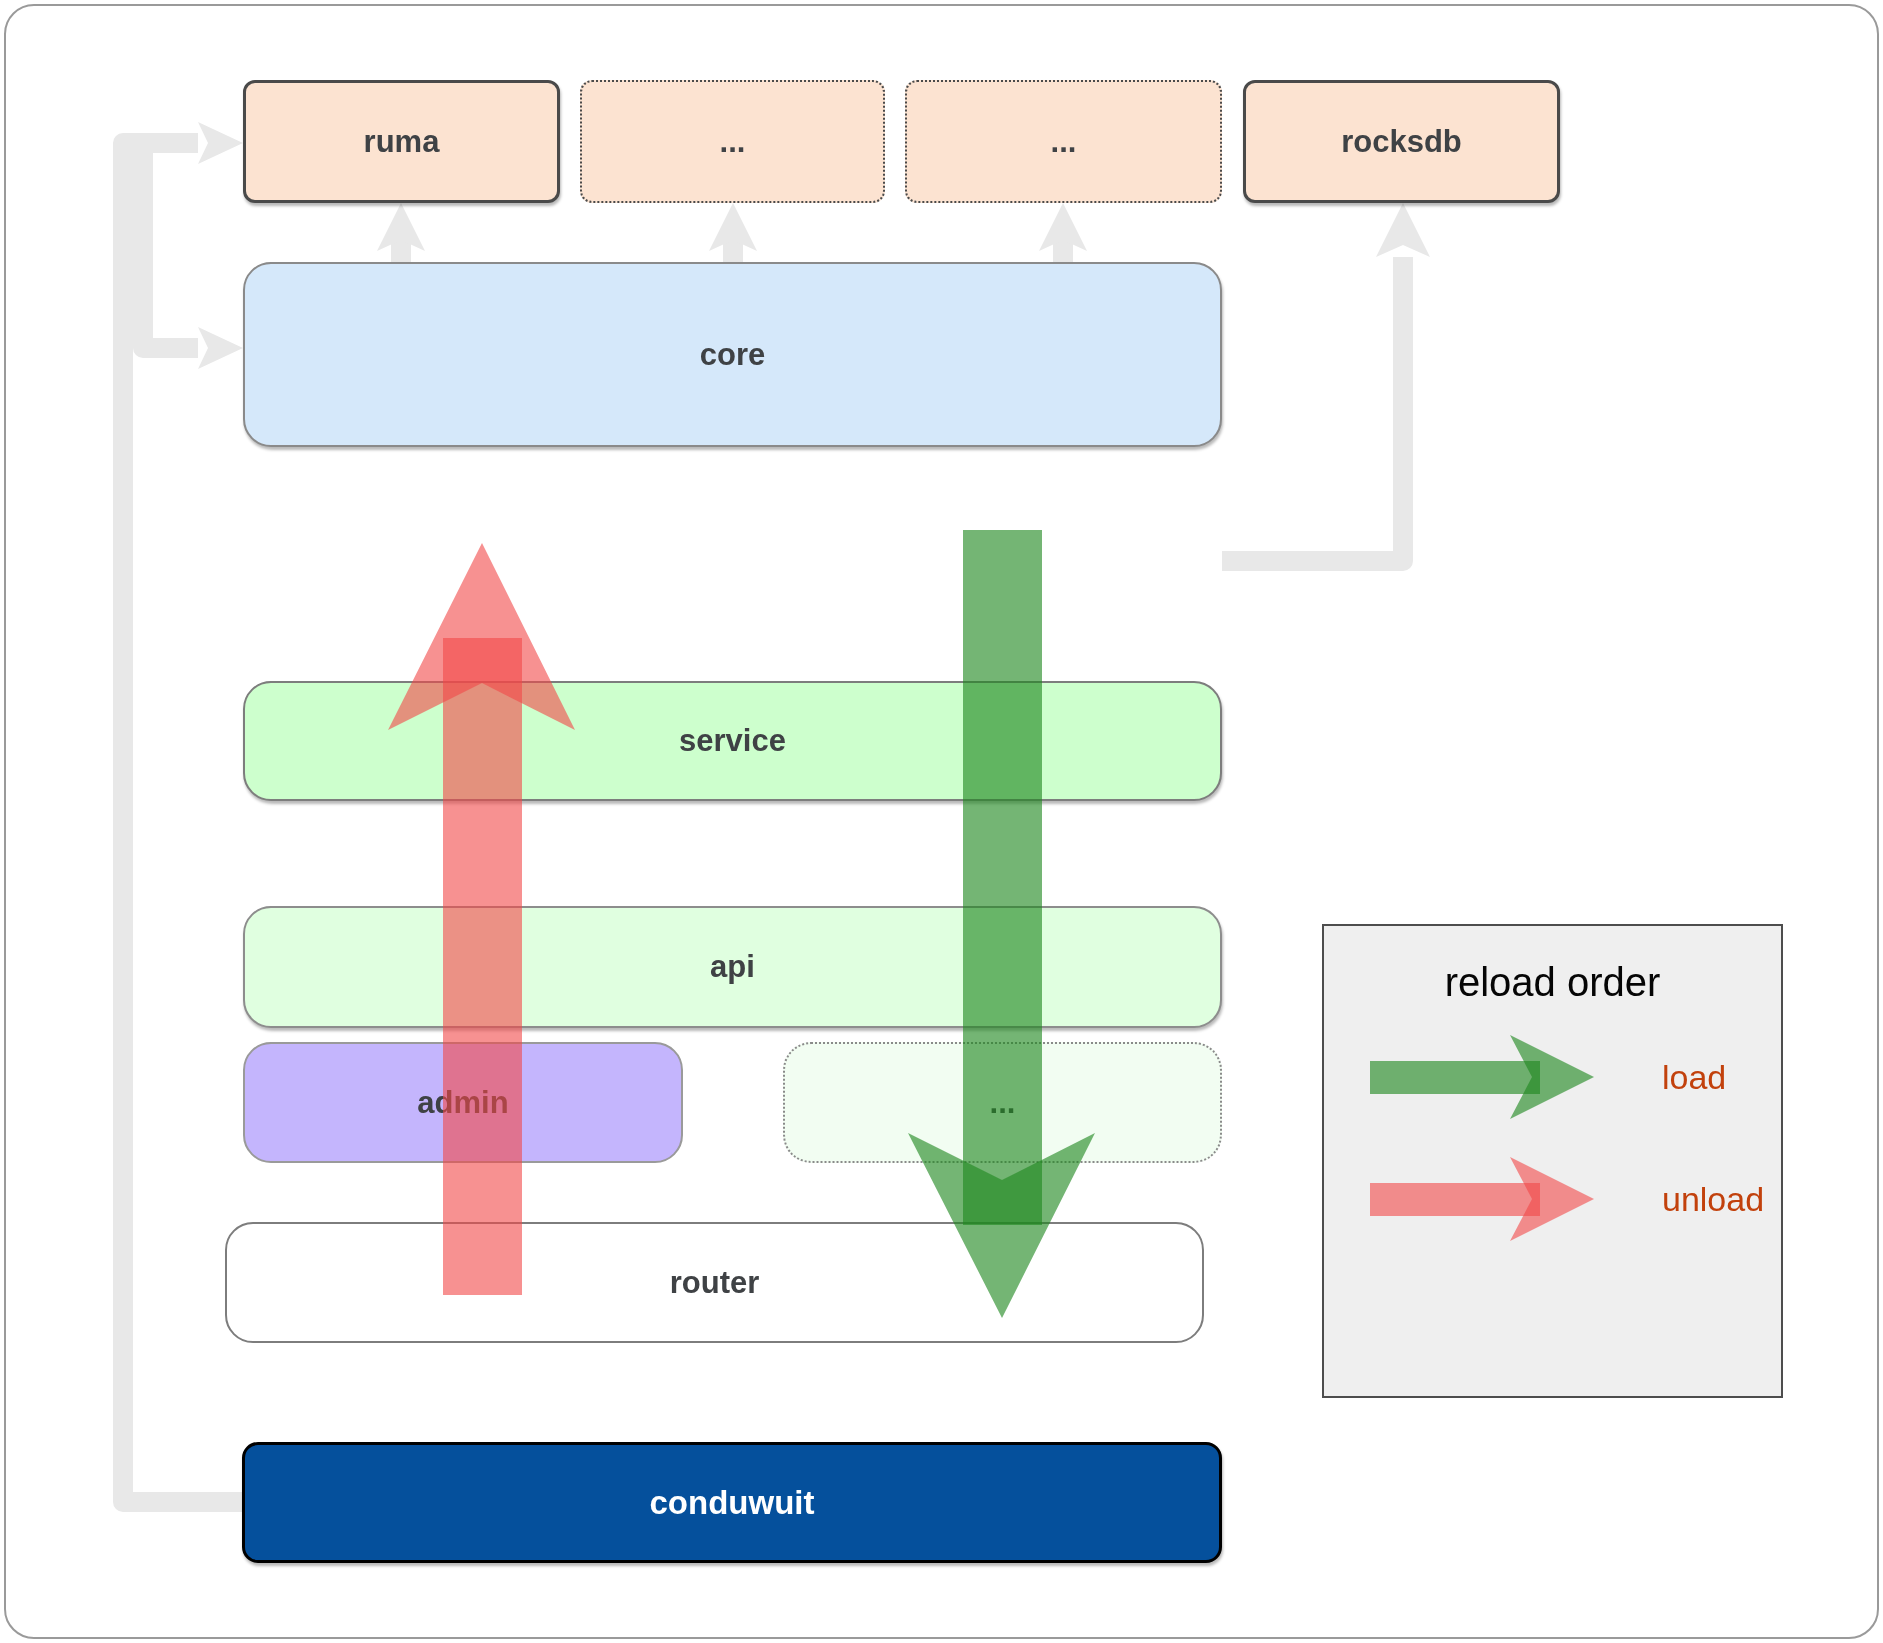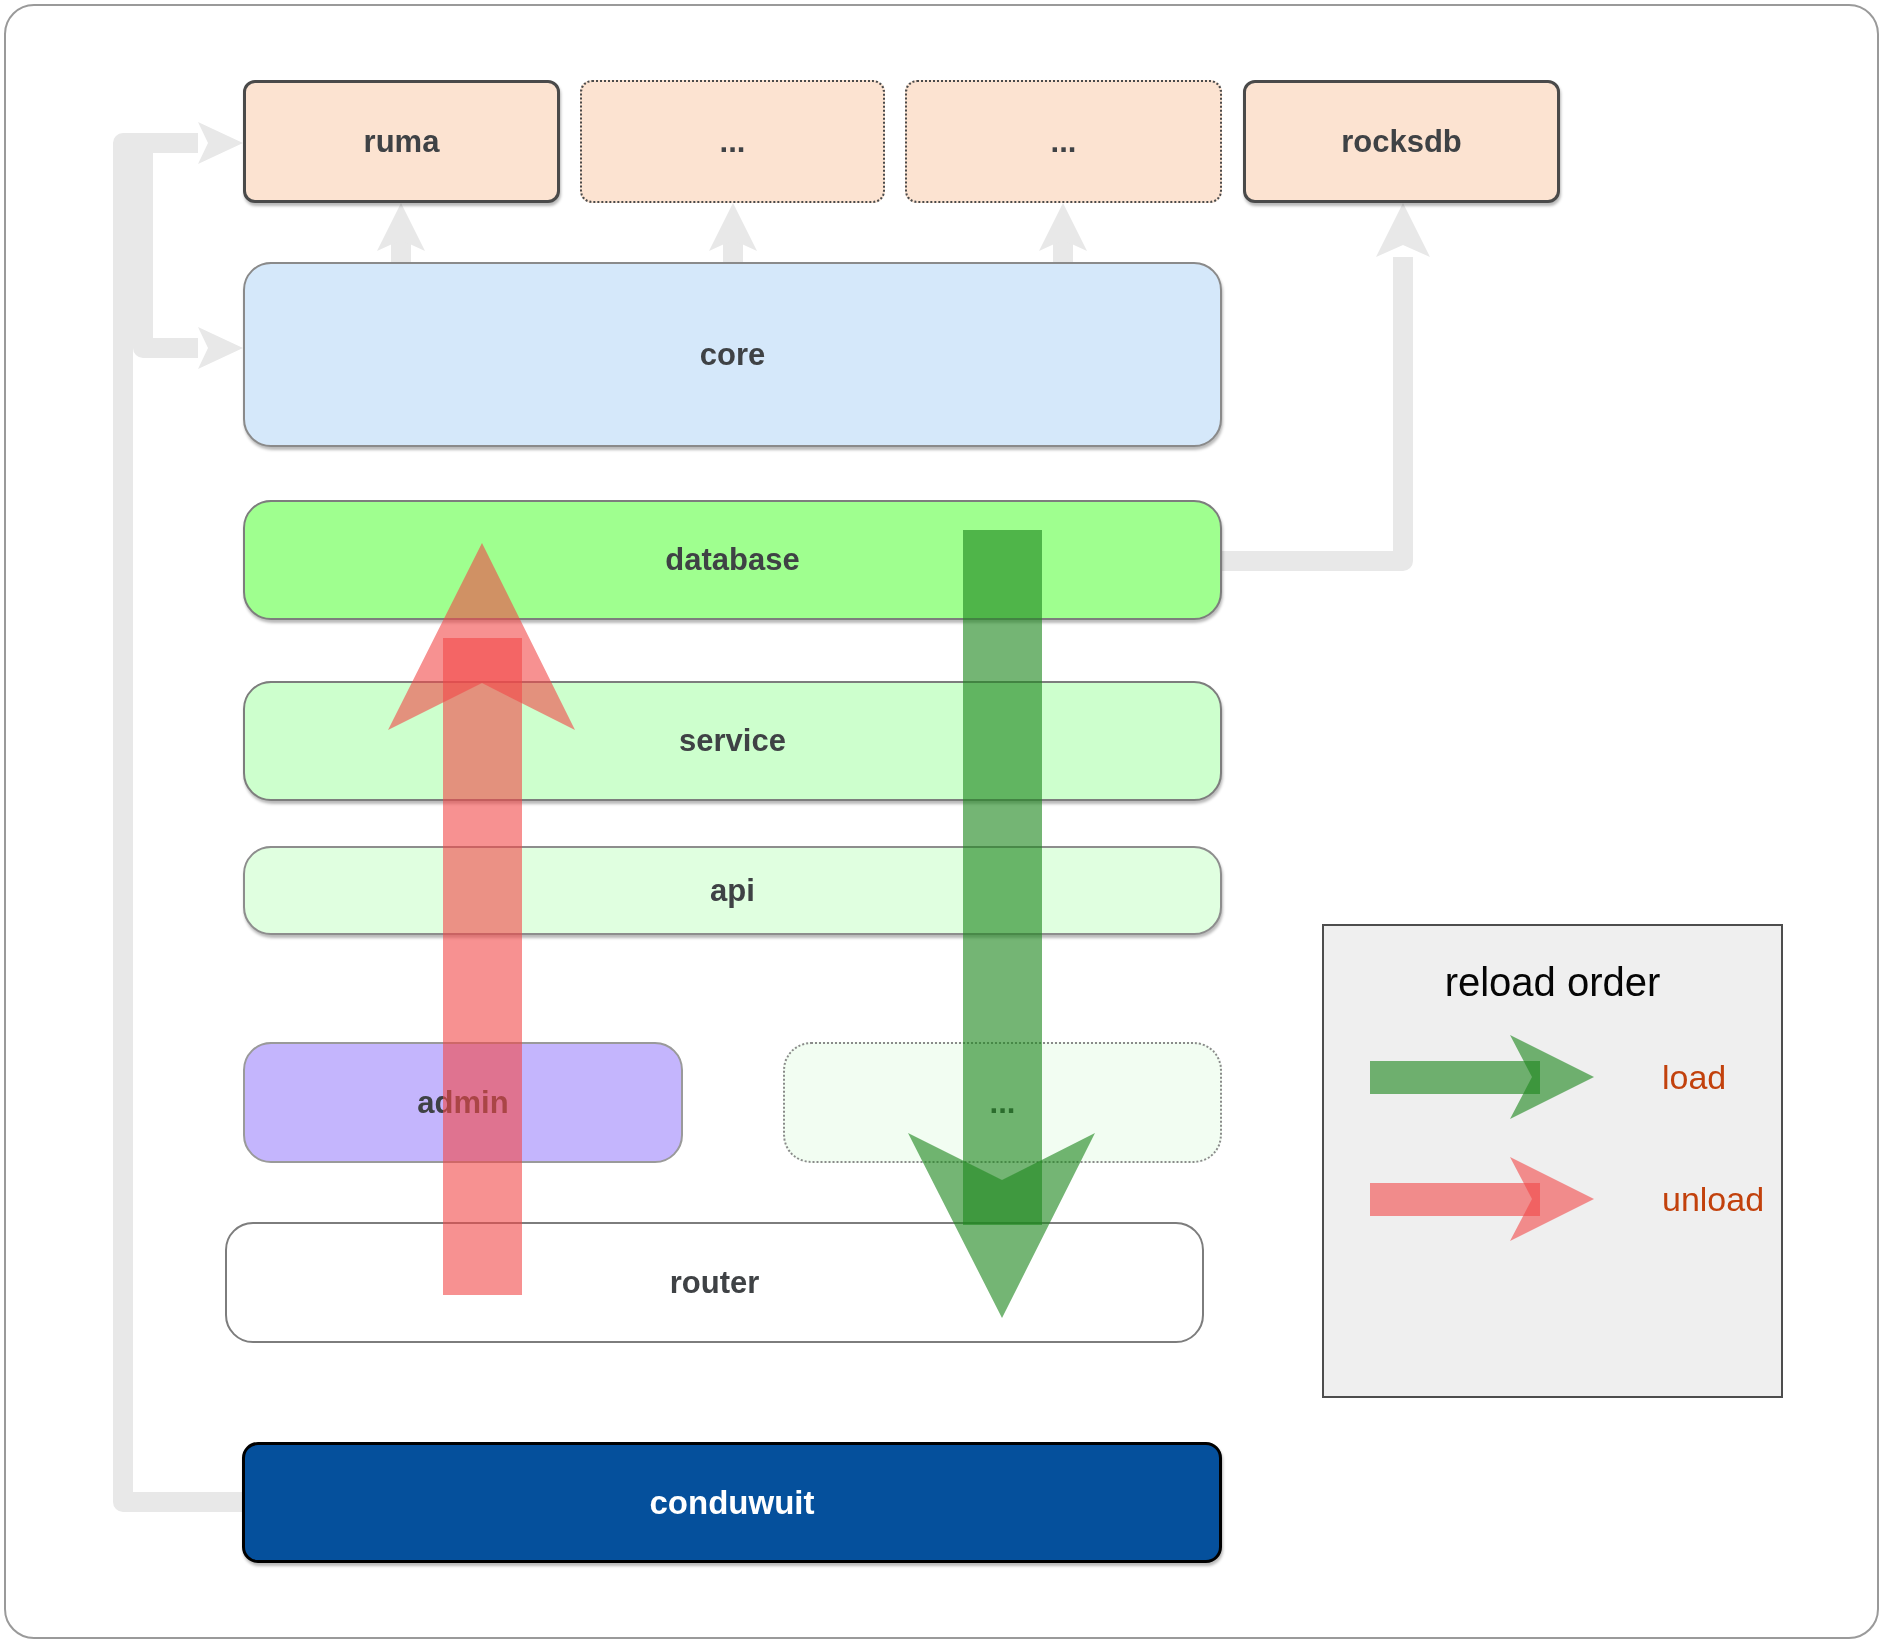--- a/index.html
+++ b/index.html
@@ -97,27 +97,24 @@
   <div class="box top peach-dotted" style="left:905px;top:80px;width:317px;height:123px;">
     <span>...</span>
   </div>
   <div class="box top peach-solid shadow" style="left:1243px;top:80px;width:317px;height:123px;">
     <span>rocksdb</span>
   </div>
 
   <div class="box core shadow" style="left:243px;top:262px;width:979px;height:185px;">
     <span>core</span>
   </div>
-  <div class="box database shadow" style="left:243px;top:500px;width:979px;height:120px;">
-    <span>database</span>
-  </div>
   <div class="box service shadow" style="left:243px;top:681px;width:979px;height:120px;">
     <span>service</span>
   </div>
-  <div class="box api shadow" style="left:243px;top:846px;width:979px;height:89px;">
+  <div class="box api shadow" style="left:243px;top:906px;width:979px;height:122px;">
     <span>api</span>
   </div>
   <div class="box admin" style="left:243px;top:1042px;width:440px;height:121px;">
     <span>admin</span>
   </div>
   <div class="box dots5" style="left:783px;top:1042px;width:439px;height:121px;">
     <span>...</span>
   </div>
   <div class="box router" style="left:225px;top:1222px;width:979px;height:121px;">
     <span>router</span>

